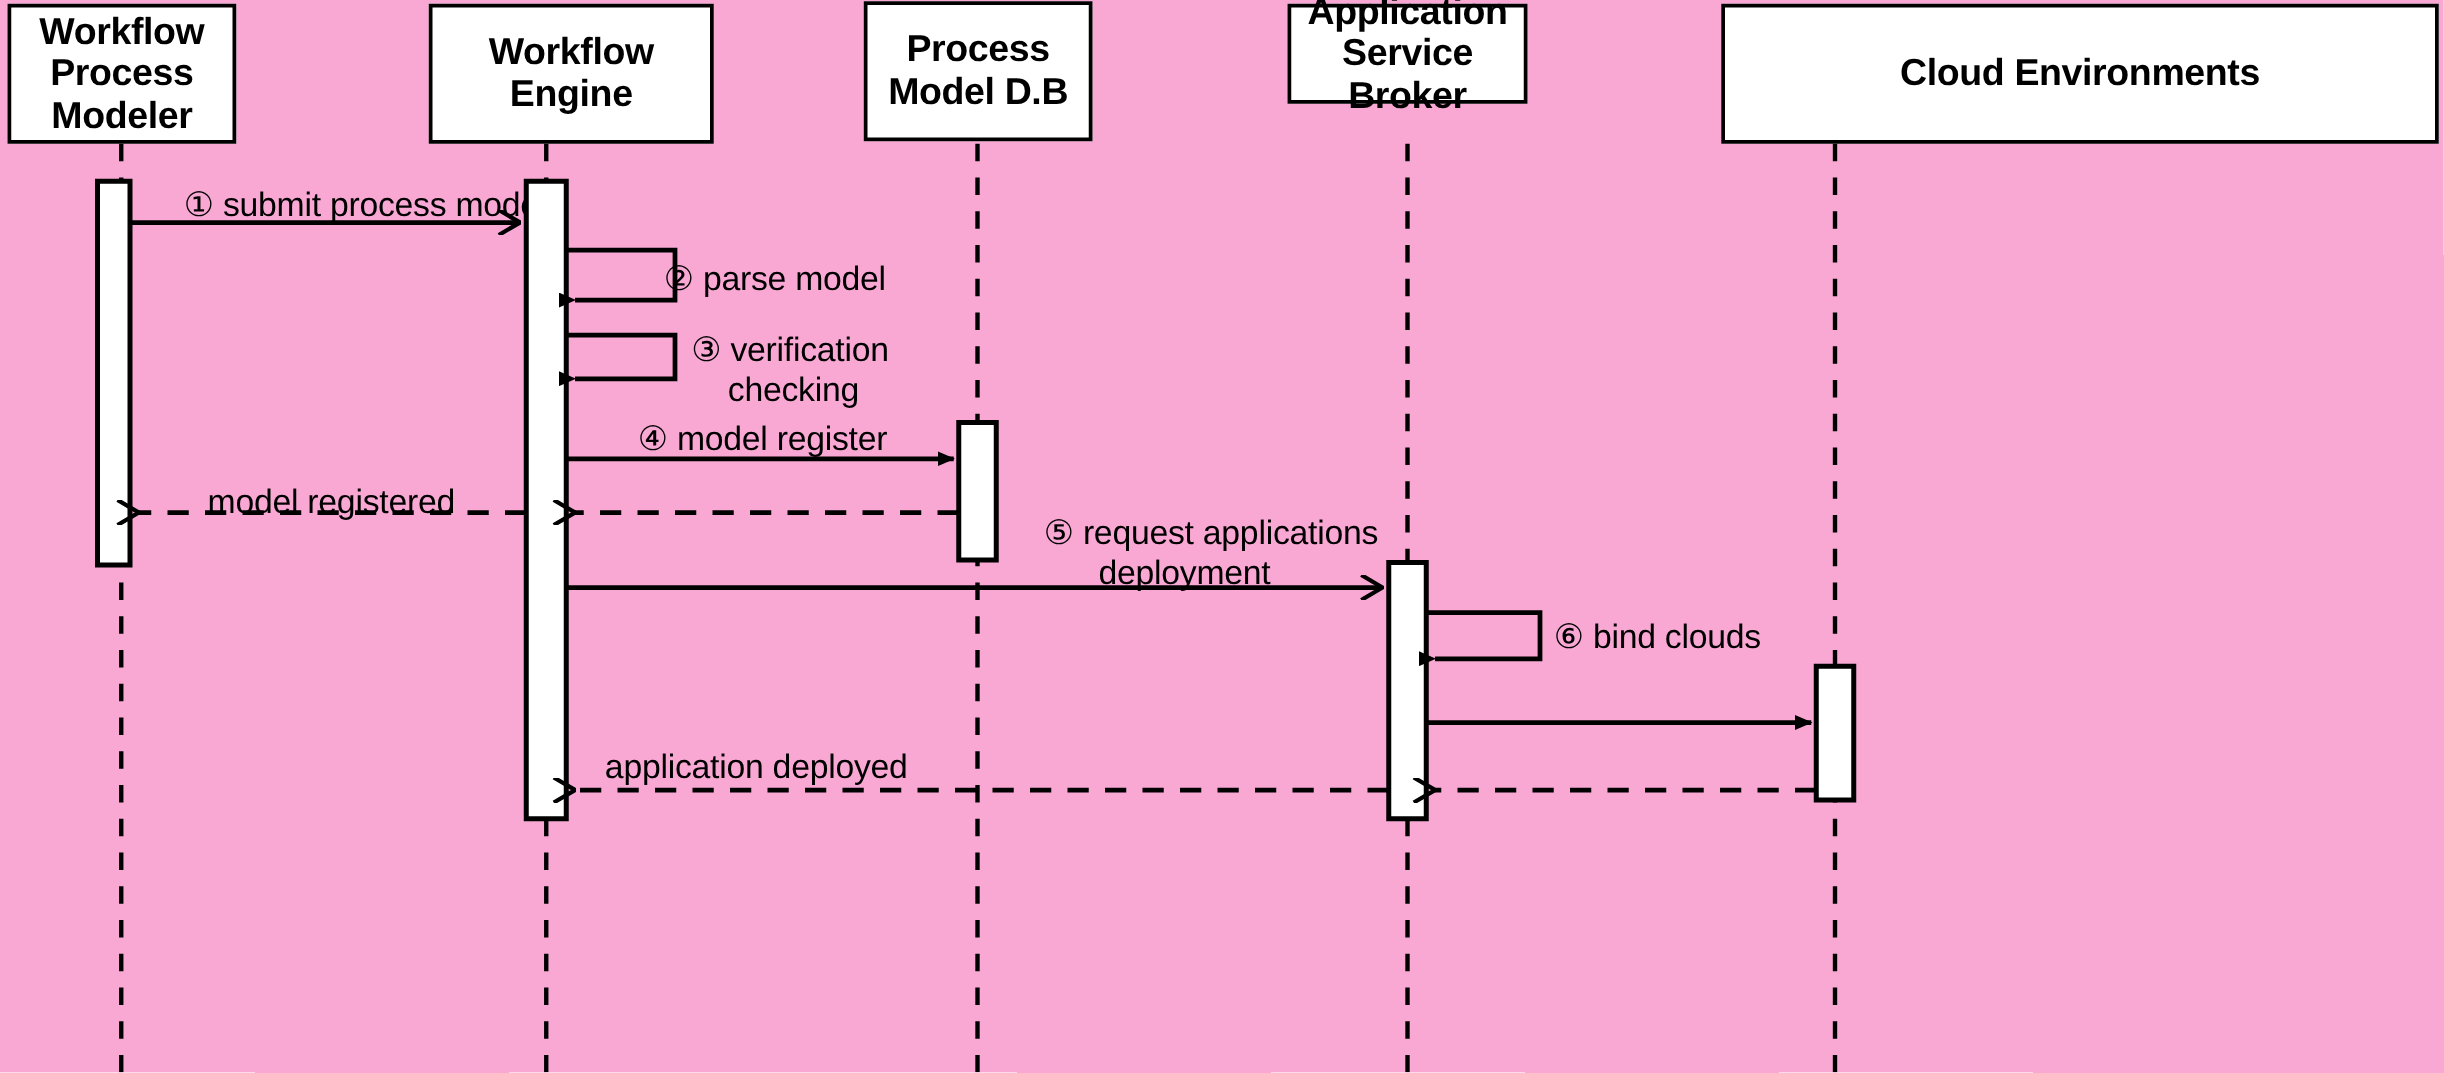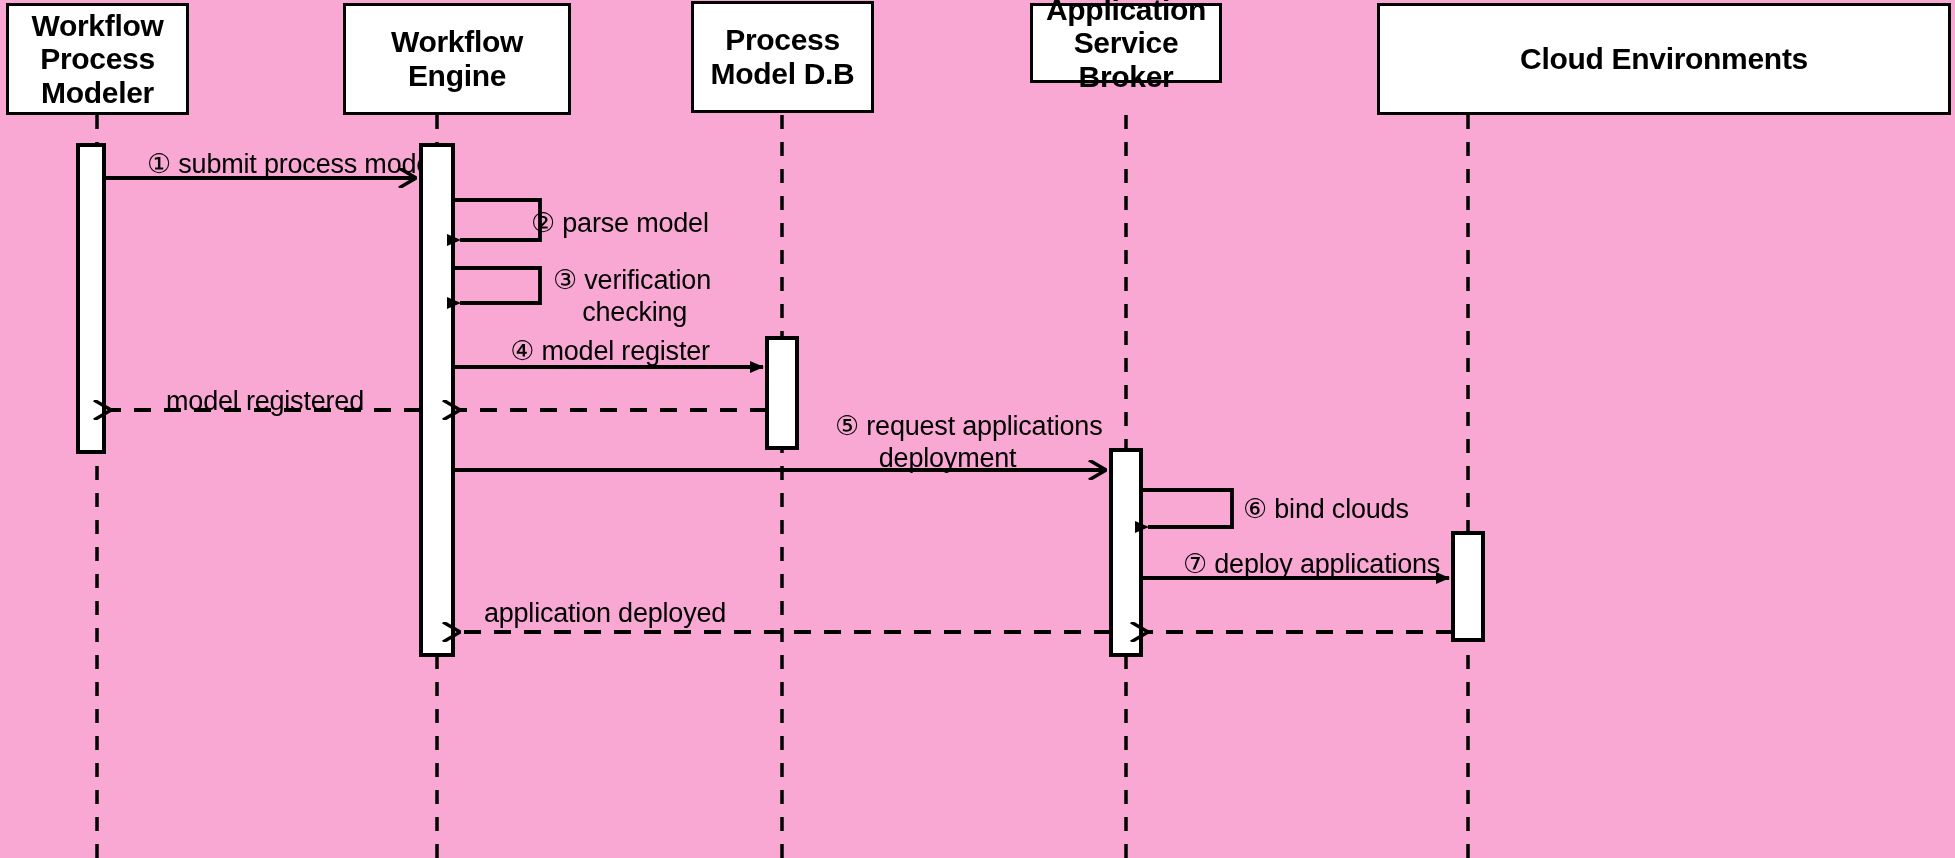--- a/index.html
+++ b/index.html
@@ -65,21 +65,20 @@
 
   <div class="msg-label left" style="left:147px;top:149px;">① submit process model</div>
   <div class="msg-label left" style="left:531px;top:196px;margin-top:12px;">② parse model</div>
   <div class="msg-label left" style="left:553px;top:265px;">③ verification
     checking</div>
   <div class="msg-label center" style="left:610px;top:336px;">④ model register</div>
   <div class="msg-label center" style="left:265px;top:386px;">model registered</div>
   <div class="msg-label left" style="left:835px;top:411px;">⑤ request applications
       deployment</div>
   <div class="msg-label left" style="left:1243px;top:494px;">⑥ bind clouds</div>
-  <div class="msg-label left" style="left:1183px;top:549px;">⑦ deploy applications</div>
   <div class="msg-label center" style="left:605px;top:598px;">application deployed</div>
 
   <svg id="svg-layer" viewBox="0 0 1955 858" xmlns="http://www.w3.org/2000/svg">
     <defs>
       <marker id="arrow-filled" markerWidth="14" markerHeight="12" refX="13" refY="6" orient="auto" markerUnits="userSpaceOnUse">
         <path d="M0,0 L14,6 L0,12 z" fill="#000"></path>
       </marker>
       <marker id="arrow-filled-left" markerWidth="14" markerHeight="12" refX="1" refY="6" orient="auto" markerUnits="userSpaceOnUse">
         <path d="M14,0 L0,6 L14,12 z" fill="#000"></path>
       </marker>

